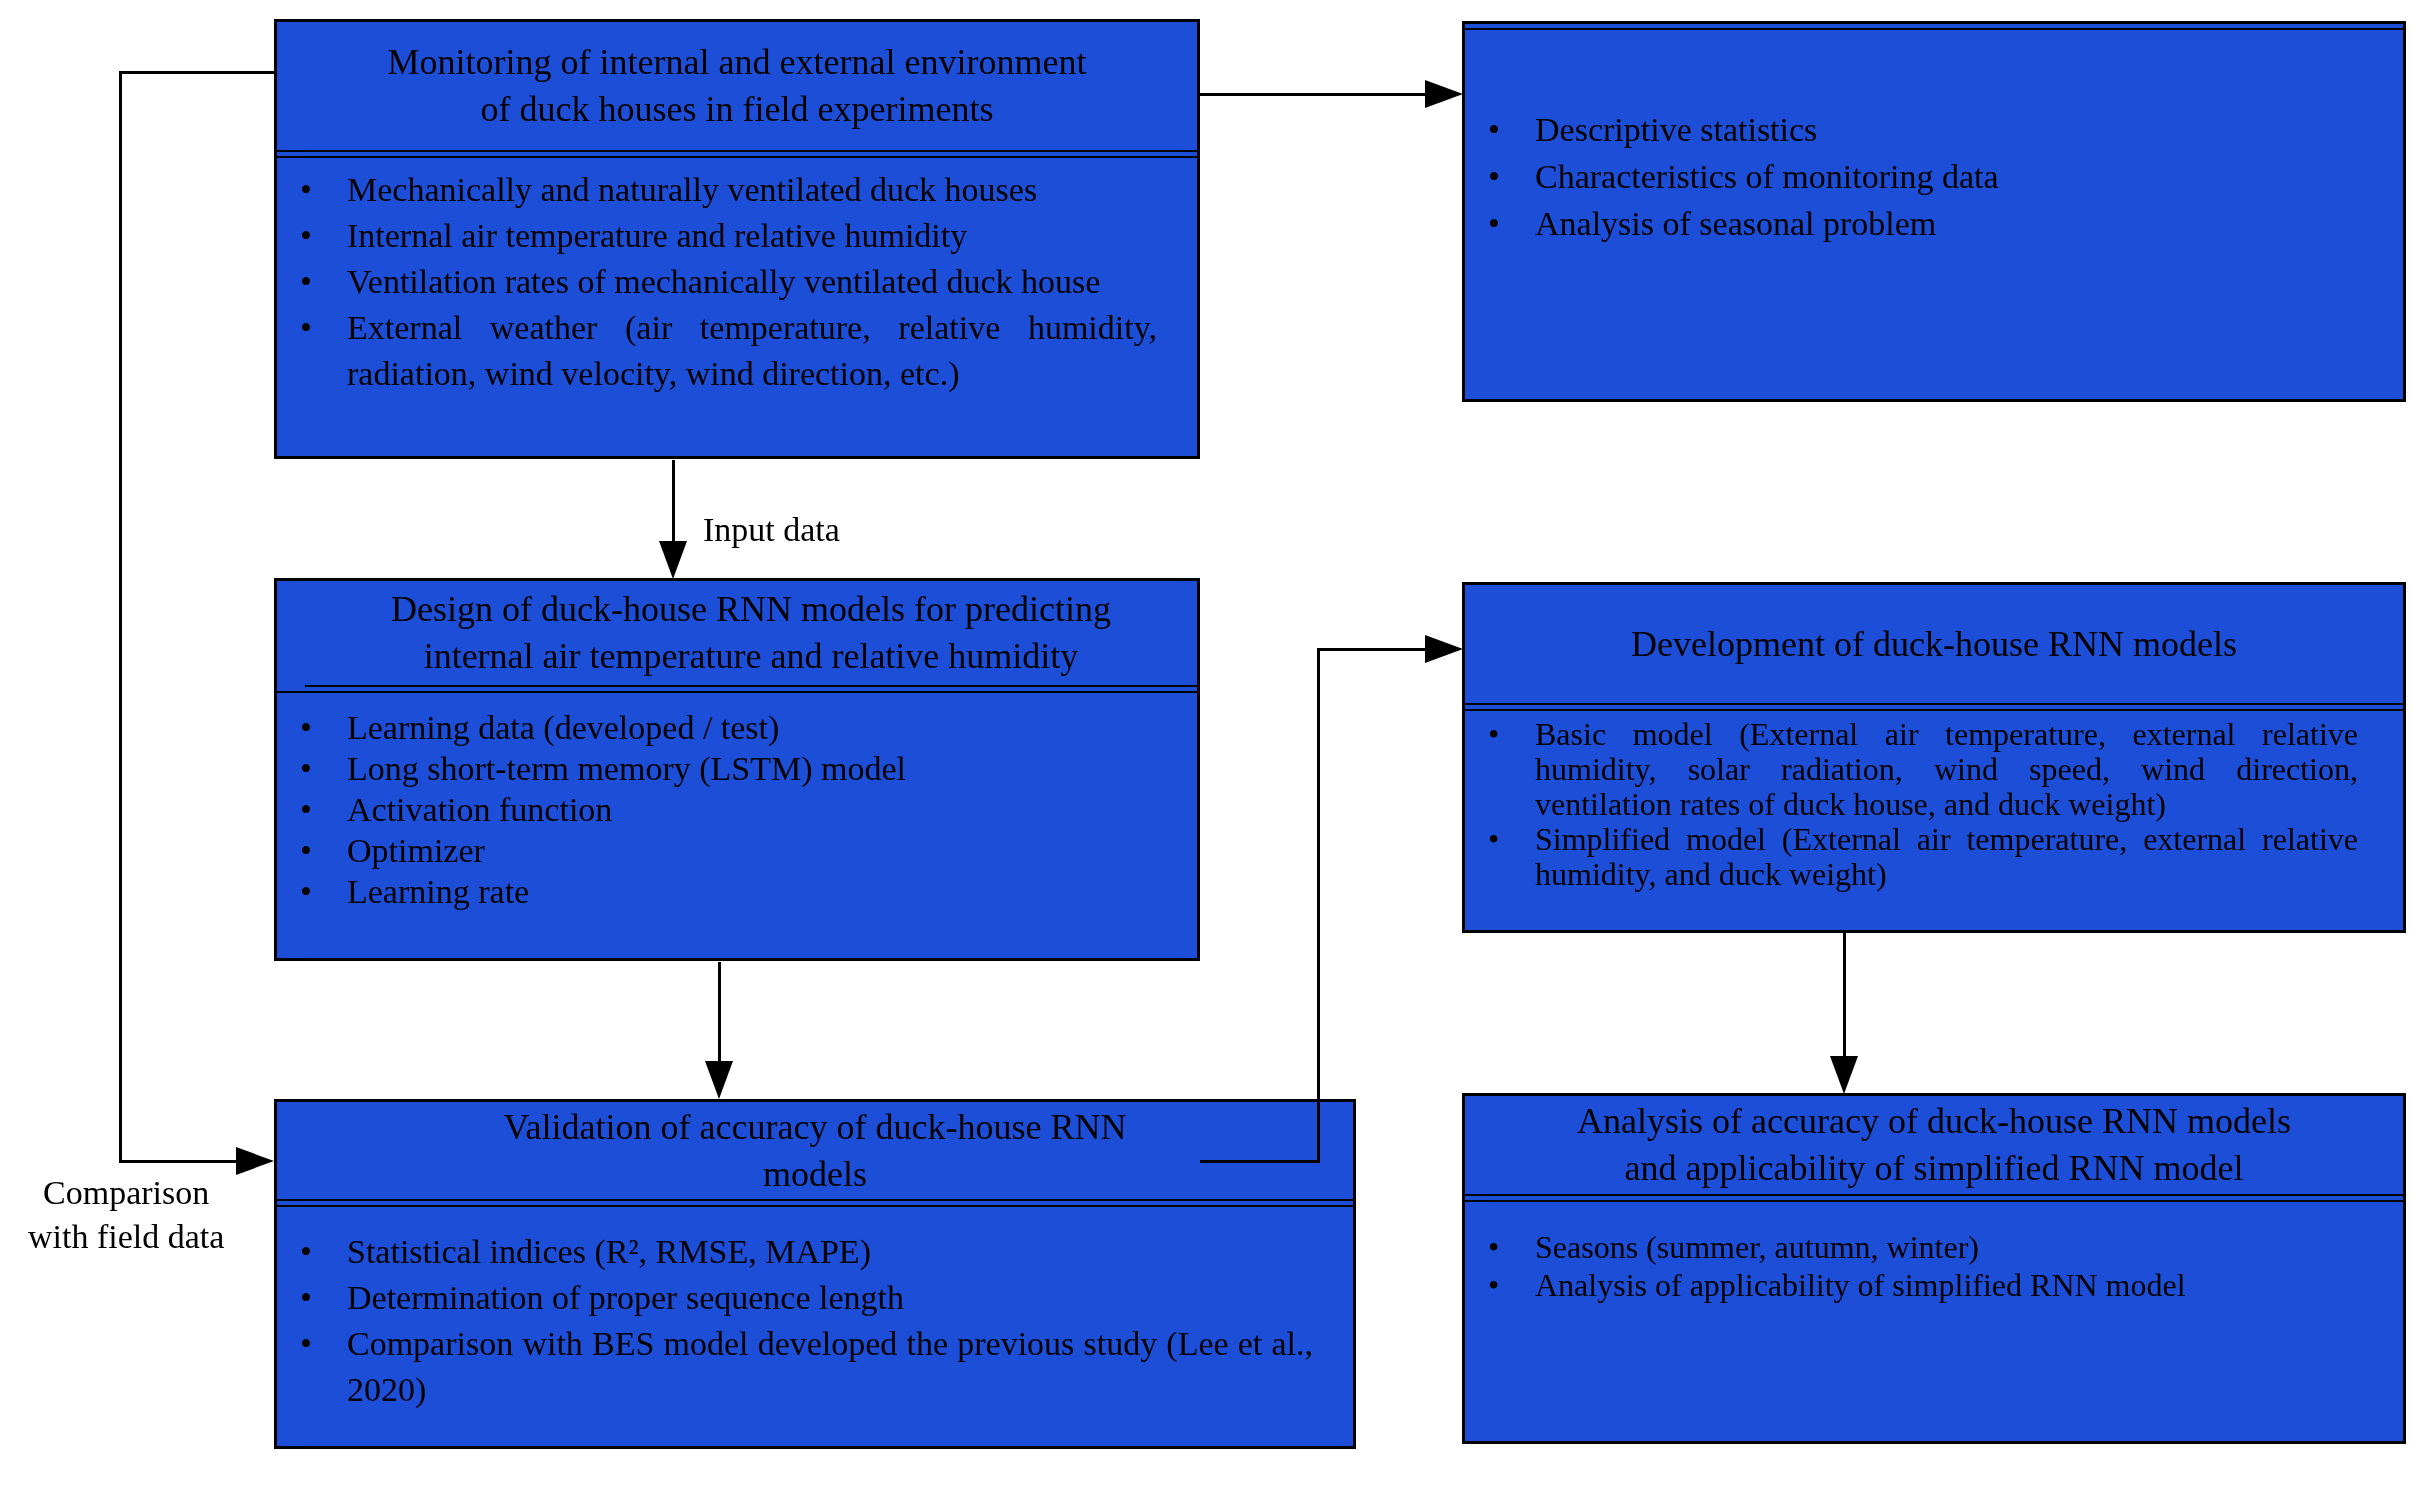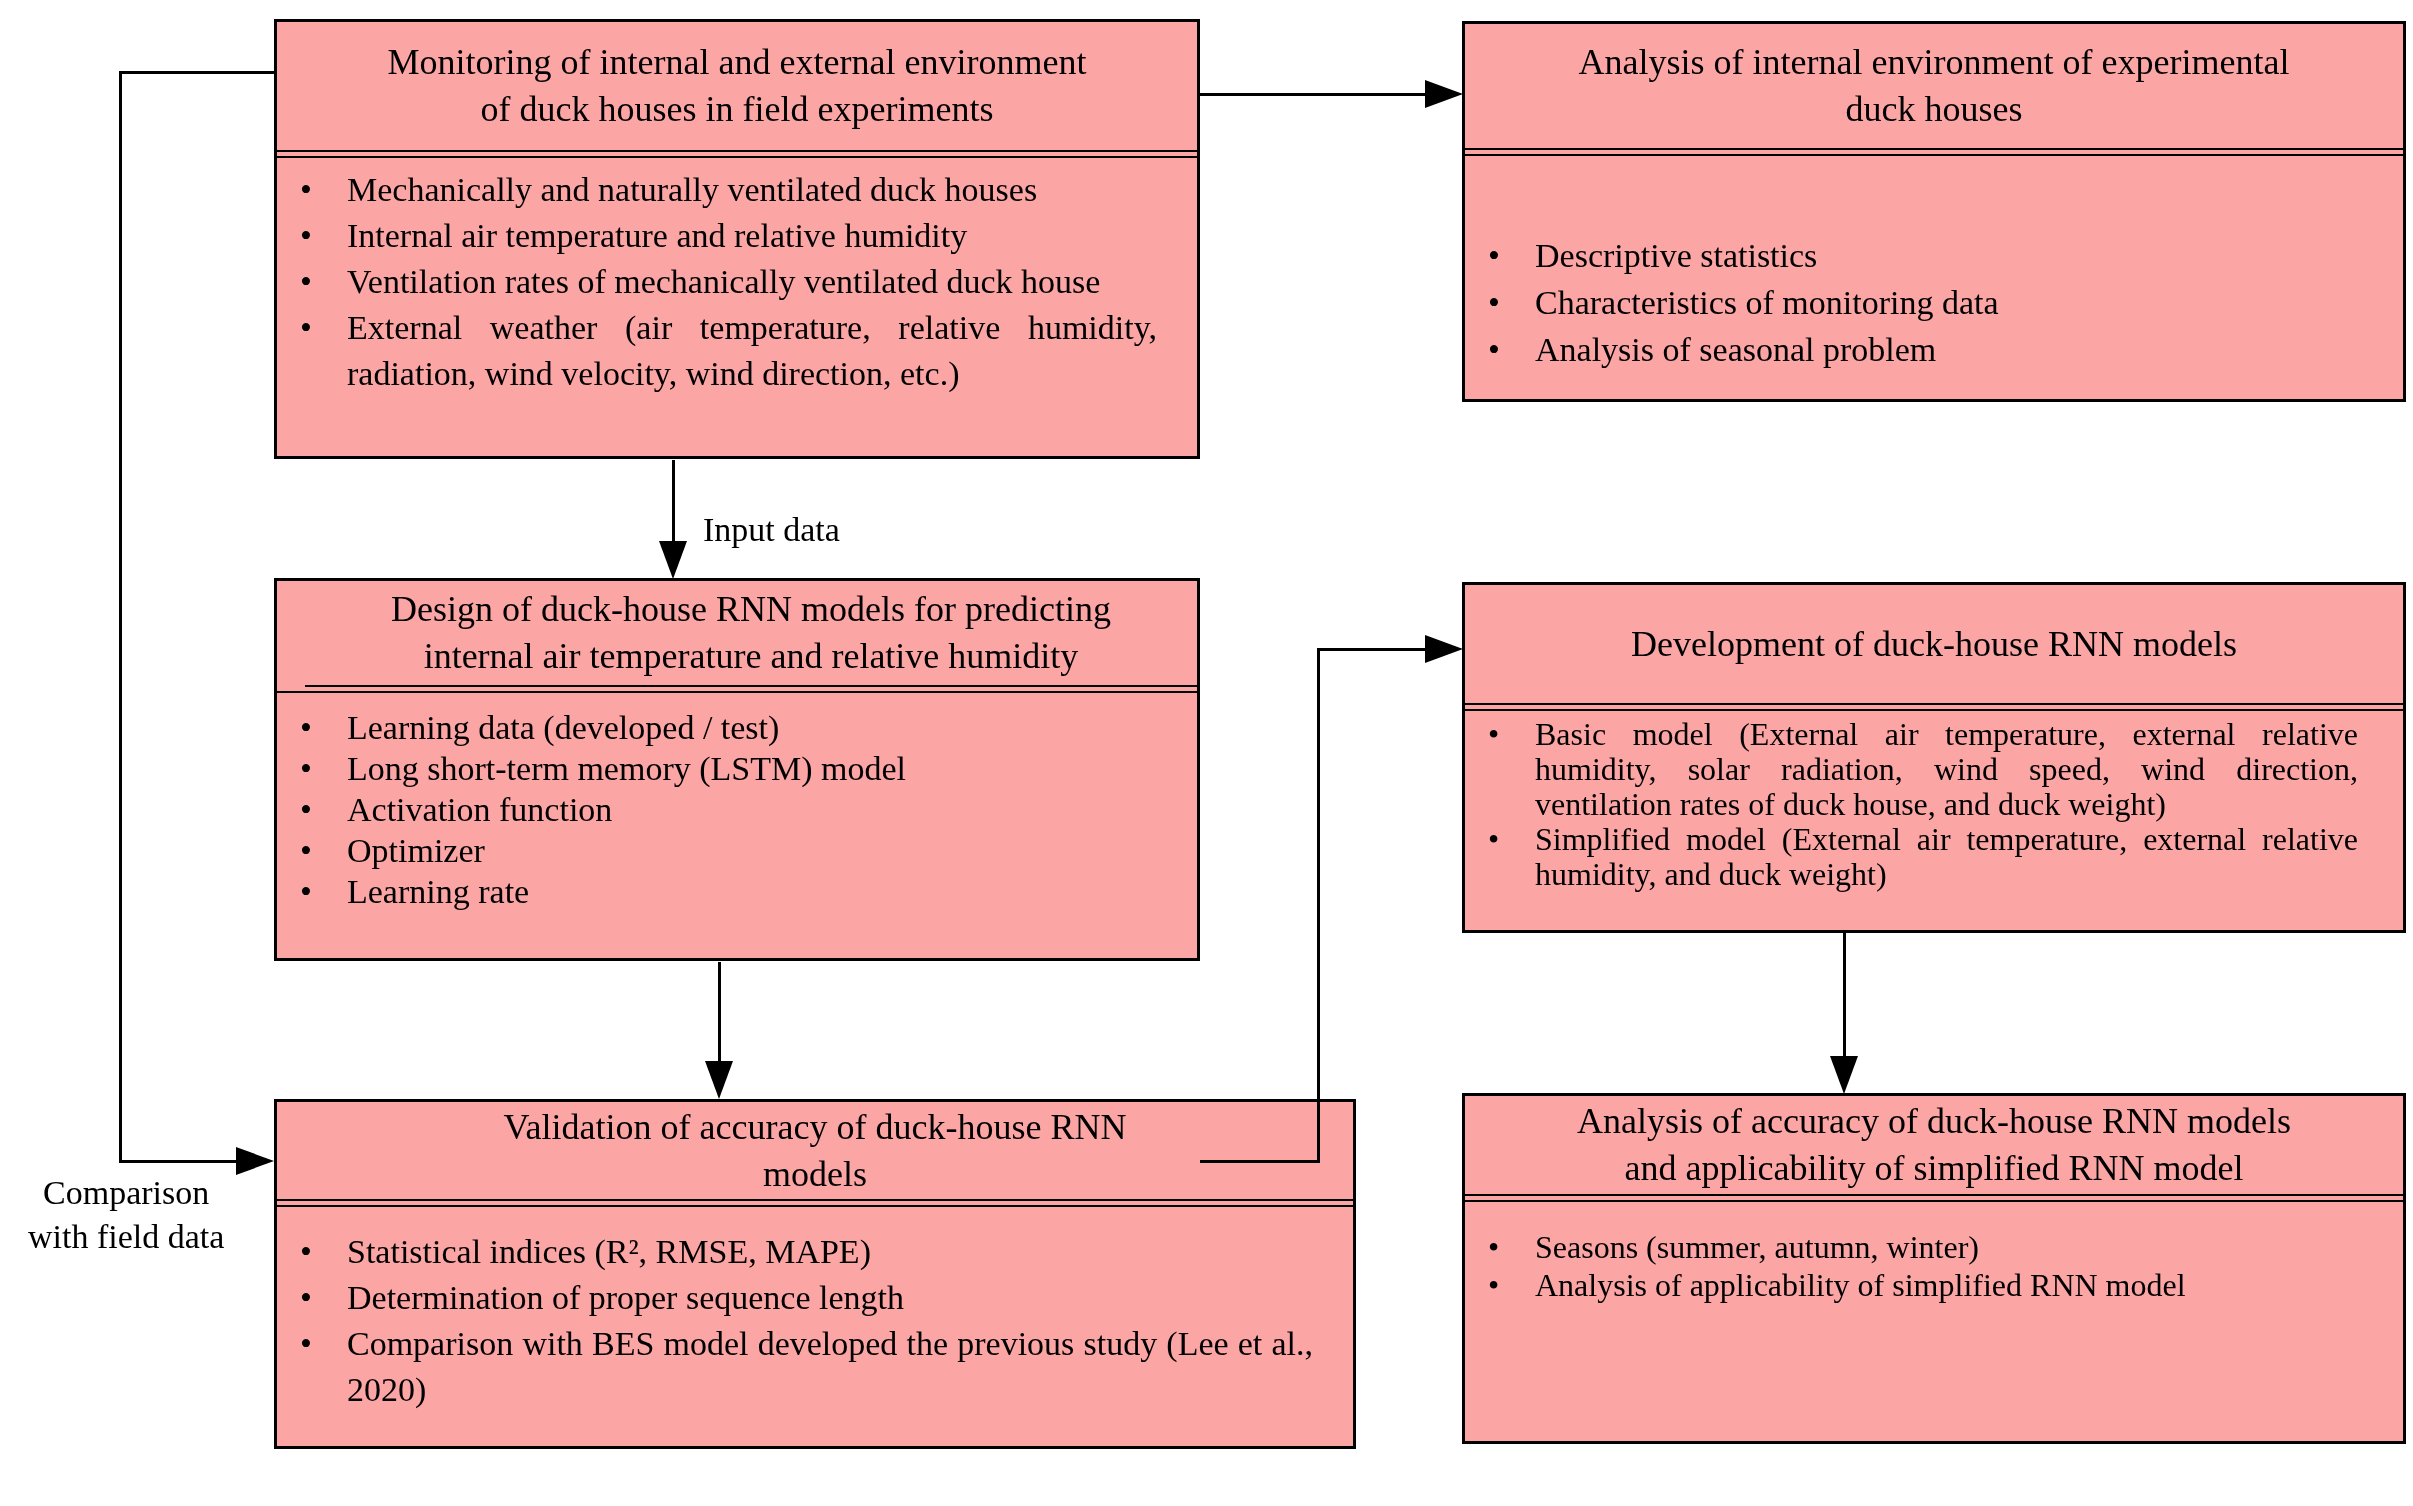--- a/index.html
+++ b/index.html
@@ -18,21 +18,21 @@
   .stage {
     position: absolute;
     left: 0; top: 0;
     width: 2413px; height: 1506px;
   }
 
   
   .box {
     position: absolute;
     border: 3.2px solid #000;
-    background: #fca5a5;
+    background: #1d4ed8;
     box-sizing: border-box;
     display: flex;
     flex-direction: column;
   }
   .box-title {
     flex: 0 0 auto;
     display: flex;
     flex-direction: column;
     justify-content: center;
     align-items: center;
@@ -175,24 +175,20 @@
       <ul class="bullets">
         <li class="bullet">Mechanically and naturally ventilated duck houses</li>
         <li class="bullet">Internal air temperature and relative humidity</li>
         <li class="bullet">Ventilation rates of mechanically ventilated duck house</li>
         <li class="bullet">External weather (air temperature, relative humidity, radiation, wind velocity, wind direction, etc.)</li>
       </ul>
     </div>
   </div>
 
   <div class="box" id="box-analysis-internal">
-    <div class="box-title">
-      <div>Analysis of internal environment of experimental</div>
-      <div>duck houses</div>
-    </div>
     <div class="box-body">
       <ul class="bullets">
         <li class="bullet">Descriptive statistics</li>
         <li class="bullet">Characteristics of monitoring data</li>
         <li class="bullet">Analysis of seasonal problem</li>
       </ul>
     </div>
   </div>
 
   <div class="box" id="box-design">

